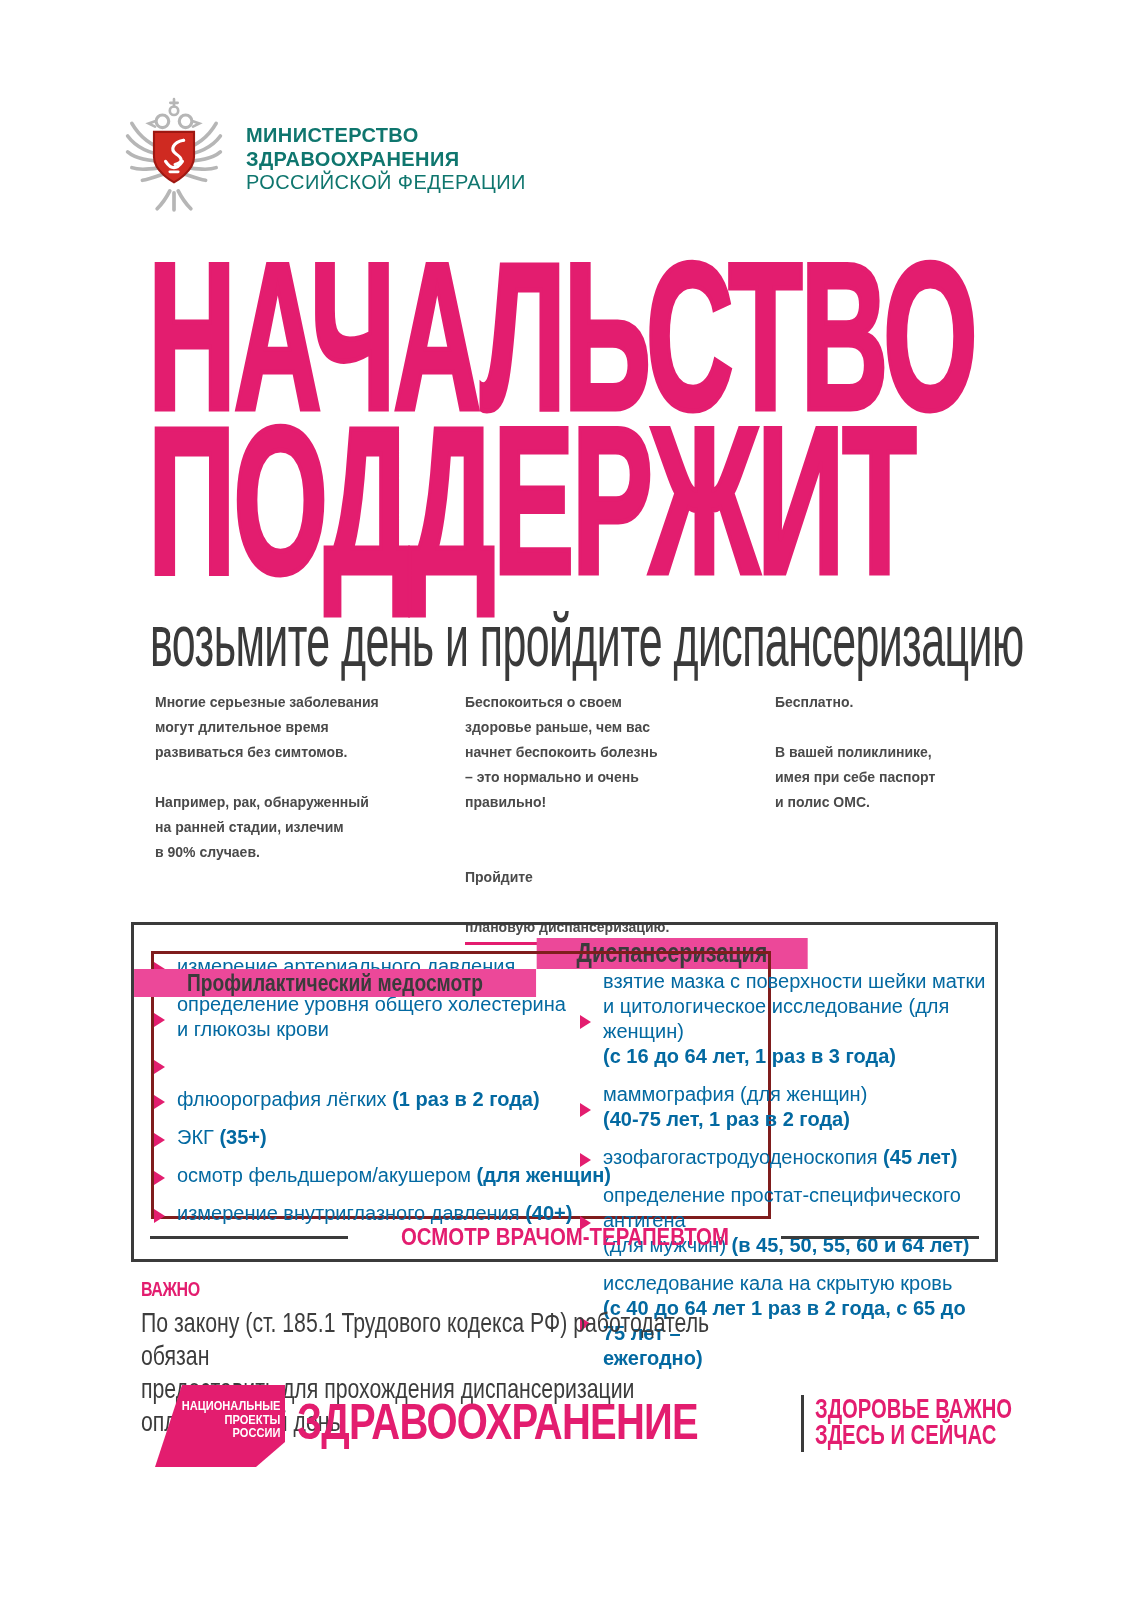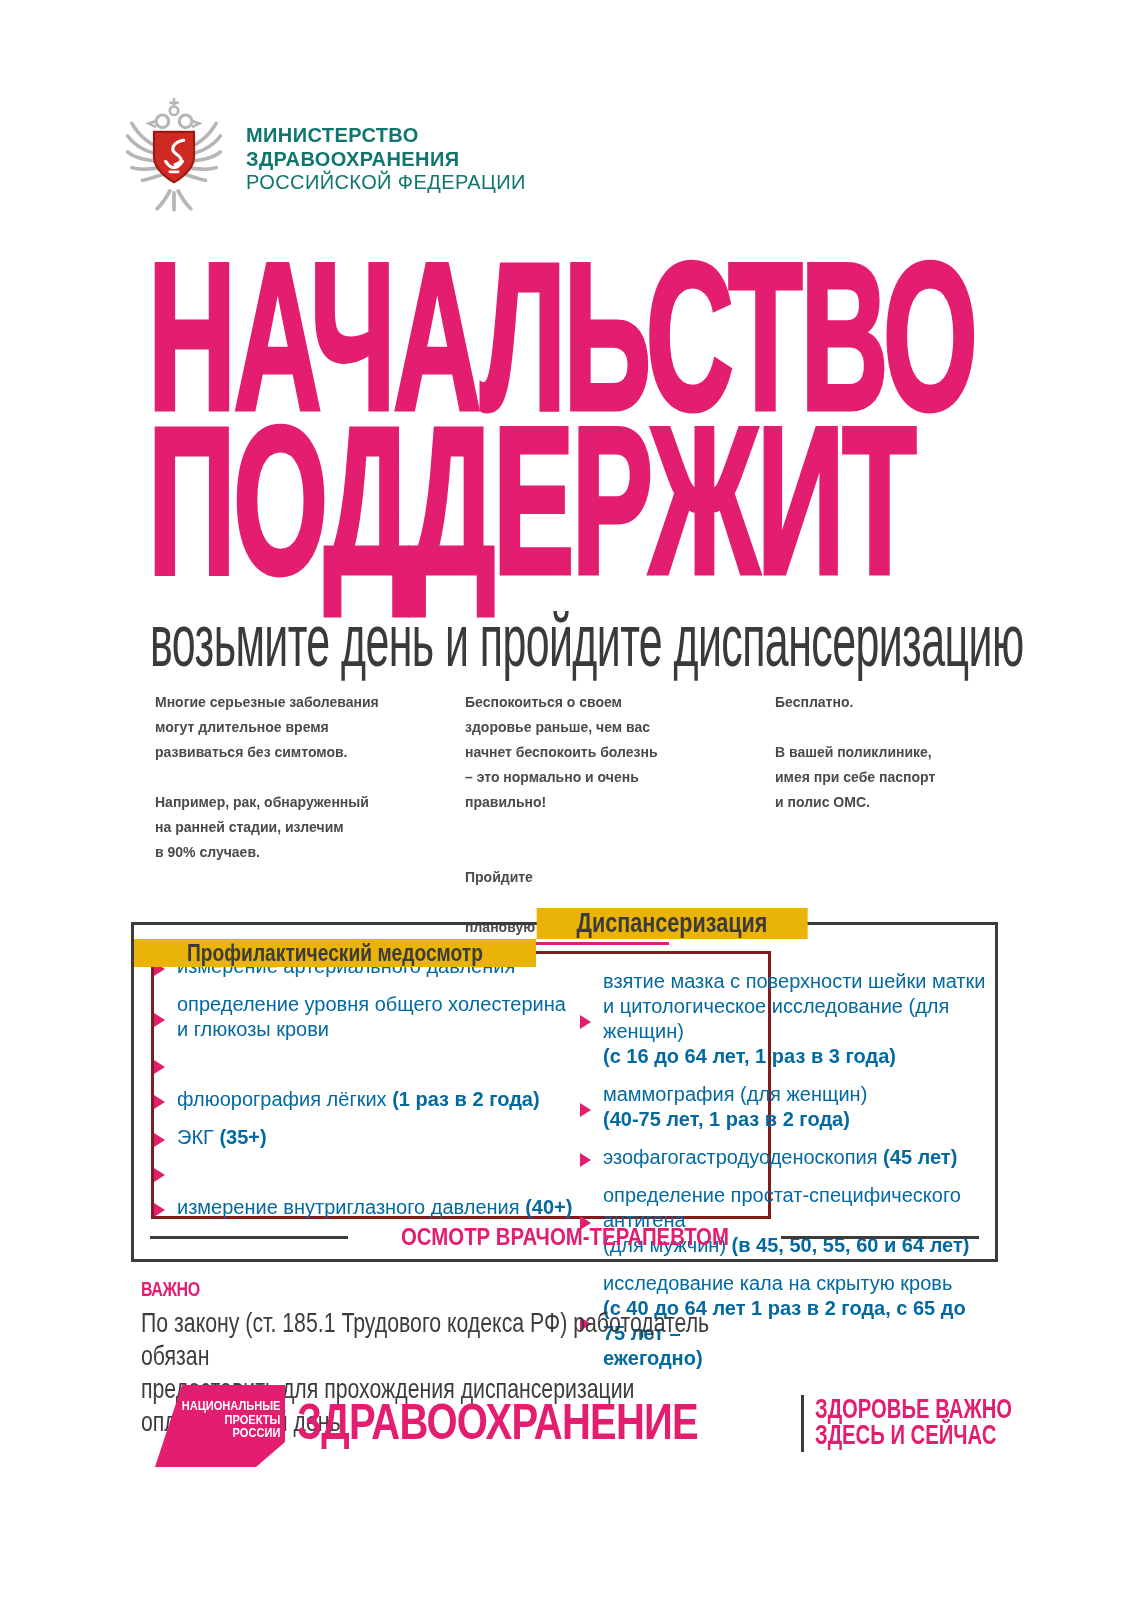--- a/index.html
+++ b/index.html
@@ -29,21 +29,21 @@
   .intro .col p{margin:0 0 25px 0;white-space:pre-line;}
   .col1{width:300px;margin-right:10px;}
   .col2{width:282px;margin-right:28px;}
   .col3{width:243px;}
   .u-pink{display:inline-block;border-bottom:3px solid #e31d6f;padding-bottom:2px;}
   
   .disp-box{
     position:absolute;left:131px;top:922px;width:867px;height:340px;
     border:3px solid #3b3b3b;box-sizing:border-box;
   }
-  .box-label{position:absolute;white-space:nowrap;background:#eab308;padding:0 16px;color:#3b3b3b;font-weight:700;}
+  .box-label{position:absolute;white-space:nowrap;background:#ec4899;padding:0 16px;color:#3b3b3b;font-weight:700;margin-top:30px;}
   .box-label .inner{display:inline-block;transform:scaleX(.8);transform-origin:center;}
   .disp-label{top:-17px;left:62.5%;transform:translateX(-50%);font-size:27px;}
   .med-label{top:-15px;left:29.5%;transform:translateX(-50%);font-size:24px;}
   .med-box{
     position:absolute;left:17px;top:26px;width:620px;height:268px;
     border:3px solid #7f1d1d;box-sizing:border-box;
   }
   ul.plist{list-style:none;margin:0;padding:0;}
   ul.plist li{display:flex;align-items:center;margin-bottom:13px;font-size:20px;line-height:25px;color:#0369a1;}
   .tri{width:0;height:0;border-left:11px solid #e31d6f;border-top:7px solid transparent;border-bottom:7px solid transparent;margin:5px 12px 0 0;flex:none;}
@@ -178,20 +178,21 @@
           <span class="itxt"><span>флюорография лёгких </span><span class="b">(1 раз в 2 года)</span></span>
         </li>
 
         <li>
           <span class="tri"></span>
           <span class="itxt"><span>ЭКГ </span><span class="b">(35+)</span></span>
         </li>
 
         <li>
           <span class="tri"></span>
+          <span class="itxt"><span>осмотр фельдшером/акушером </span><span class="b">(для женщин)</span></span>
         </li>
 
         <li>
           <span class="tri"></span>
           <span class="itxt"><span>измерение внутриглазного давления </span><span class="b">(40+)</span></span>
         </li>
       </ul>
   </div>
 
   <ul class="plist right-list">

